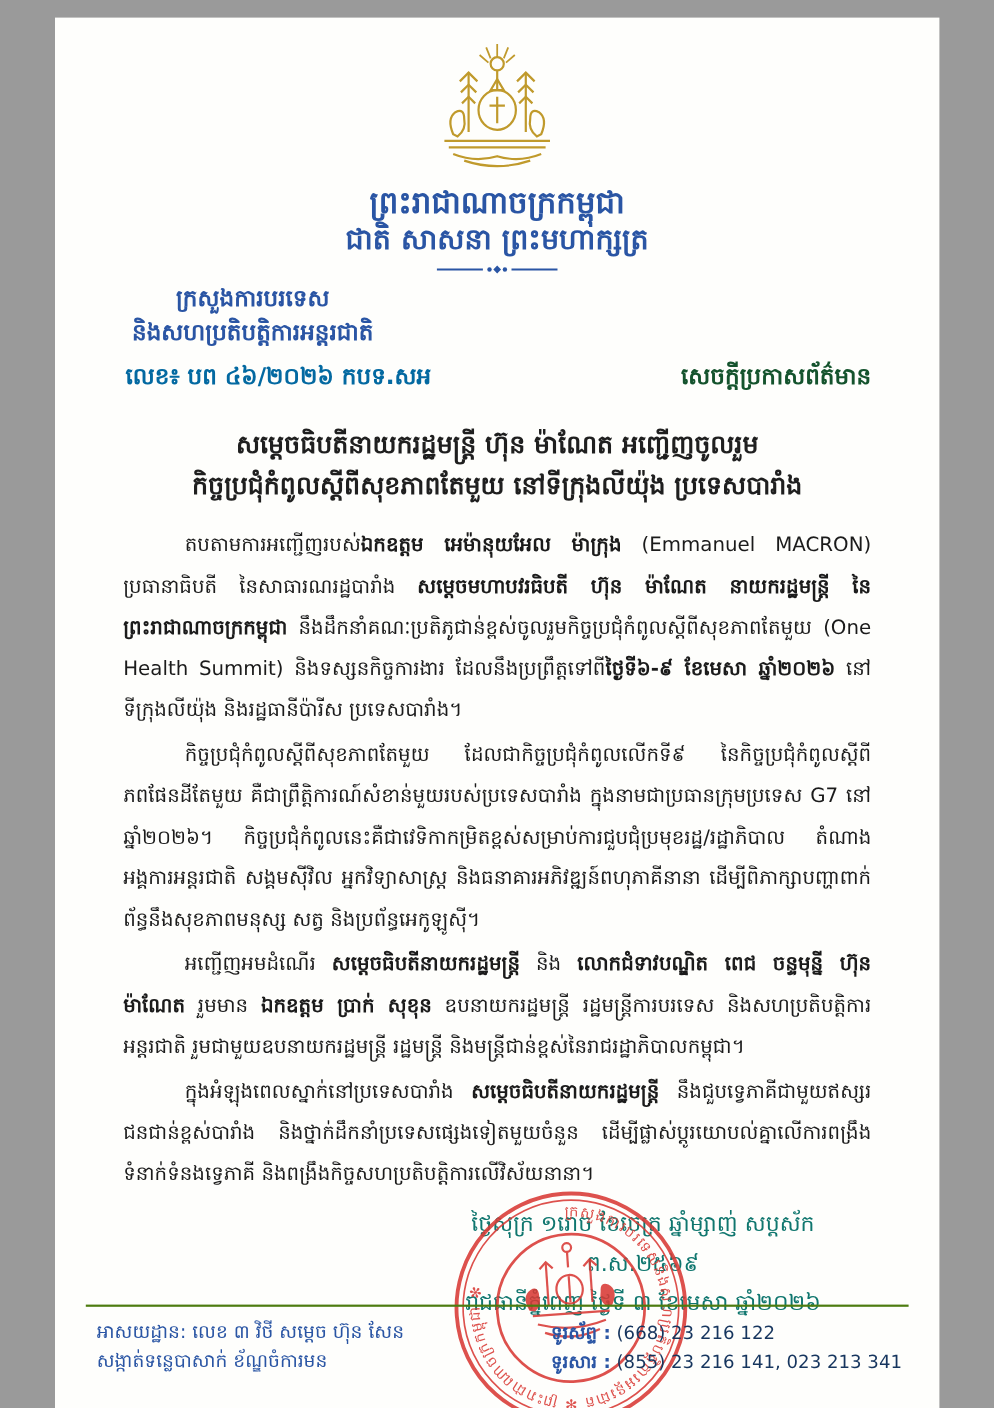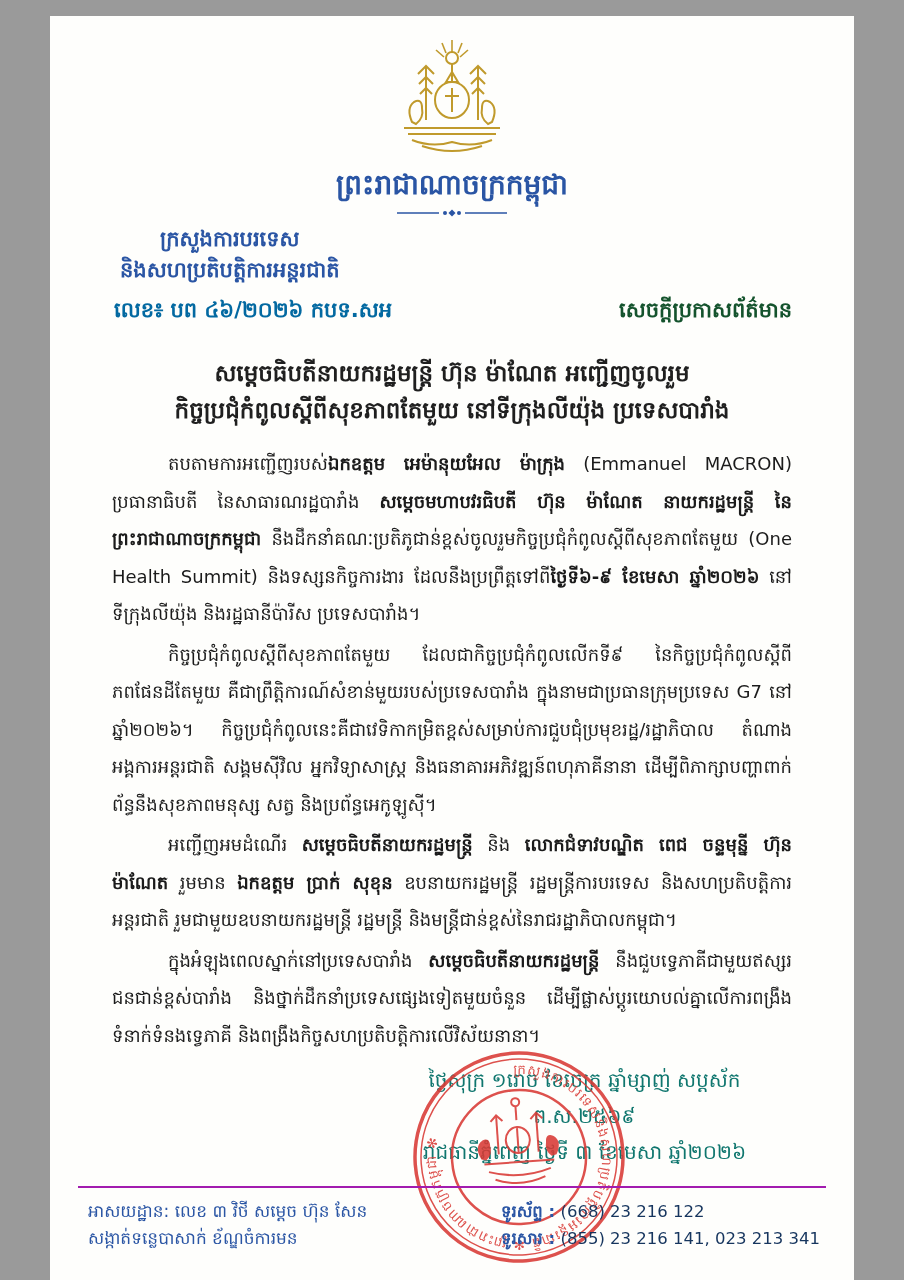--- a/index.html
+++ b/index.html
@@ -58,21 +58,21 @@
   }
   .stamp{
     position:absolute;left:298px;top:-14px;
     width:218px;height:218px;opacity:.88;
     transform:rotate(-4deg);
     pointer-events:none;
   }
   
   .footer{
     position:absolute;left:28px;right:28px;top:1170px;
-    border-top:2px solid #a21caf;
+    border-top:2px solid #4d7c0f;
     padding:10px 6px 0 10px;
     display:flex;justify-content:space-between;gap:21px;
   }
   .addr{font-size:17px;line-height:27px;color:#2a55a4;}
   .contact{font-size:16.5px;line-height:27px;}
   .contact .lbl{color:#2a55a4;font-weight:bold;}
   .contact .val{color:#16355e;}
   .scan-band{
     position:absolute;left:0;right:0;bottom:0;height:6px;
     background:#e2e8e8;
@@ -122,20 +122,21 @@
         <path d="M30 84 Q24 70 32 64 Q40 60 40 70 Q42 80 34 86 Z"></path>
         <path d="M110 84 Q116 70 108 64 Q100 60 100 70 Q98 80 106 86 Z"></path>
 
         <path d="M22 90 H118"></path>
         <path d="M26 96 H114"></path>
         <path d="M30 102 Q50 110 70 104 Q90 110 110 102"></path>
         <path d="M40 108 Q70 118 100 108"></path>
       </svg>
     </div>
     <div class="kingdom">ព្រះរាជាណាចក្រកម្ពុជា</div>
+    <div class="motto">ជាតិ សាសនា ព្រះមហាក្សត្រ</div>
     <div class="divider-wrap">
       <svg width="110" height="12" viewBox="0 0 110 12">
         <line x1="0" y1="6" x2="42" y2="6" stroke="#2a55a4" stroke-width="1.6"></line>
         <circle cx="48" cy="6" r="2" fill="#2a55a4"></circle>
         <rect x="52.5" y="3.5" width="5" height="5" transform="rotate(45 55 6)" fill="#2a55a4"></rect>
         <circle cx="62" cy="6" r="2" fill="#2a55a4"></circle>
         <line x1="68" y1="6" x2="110" y2="6" stroke="#2a55a4" stroke-width="1.6"></line>
       </svg>
     </div>
   </div>

